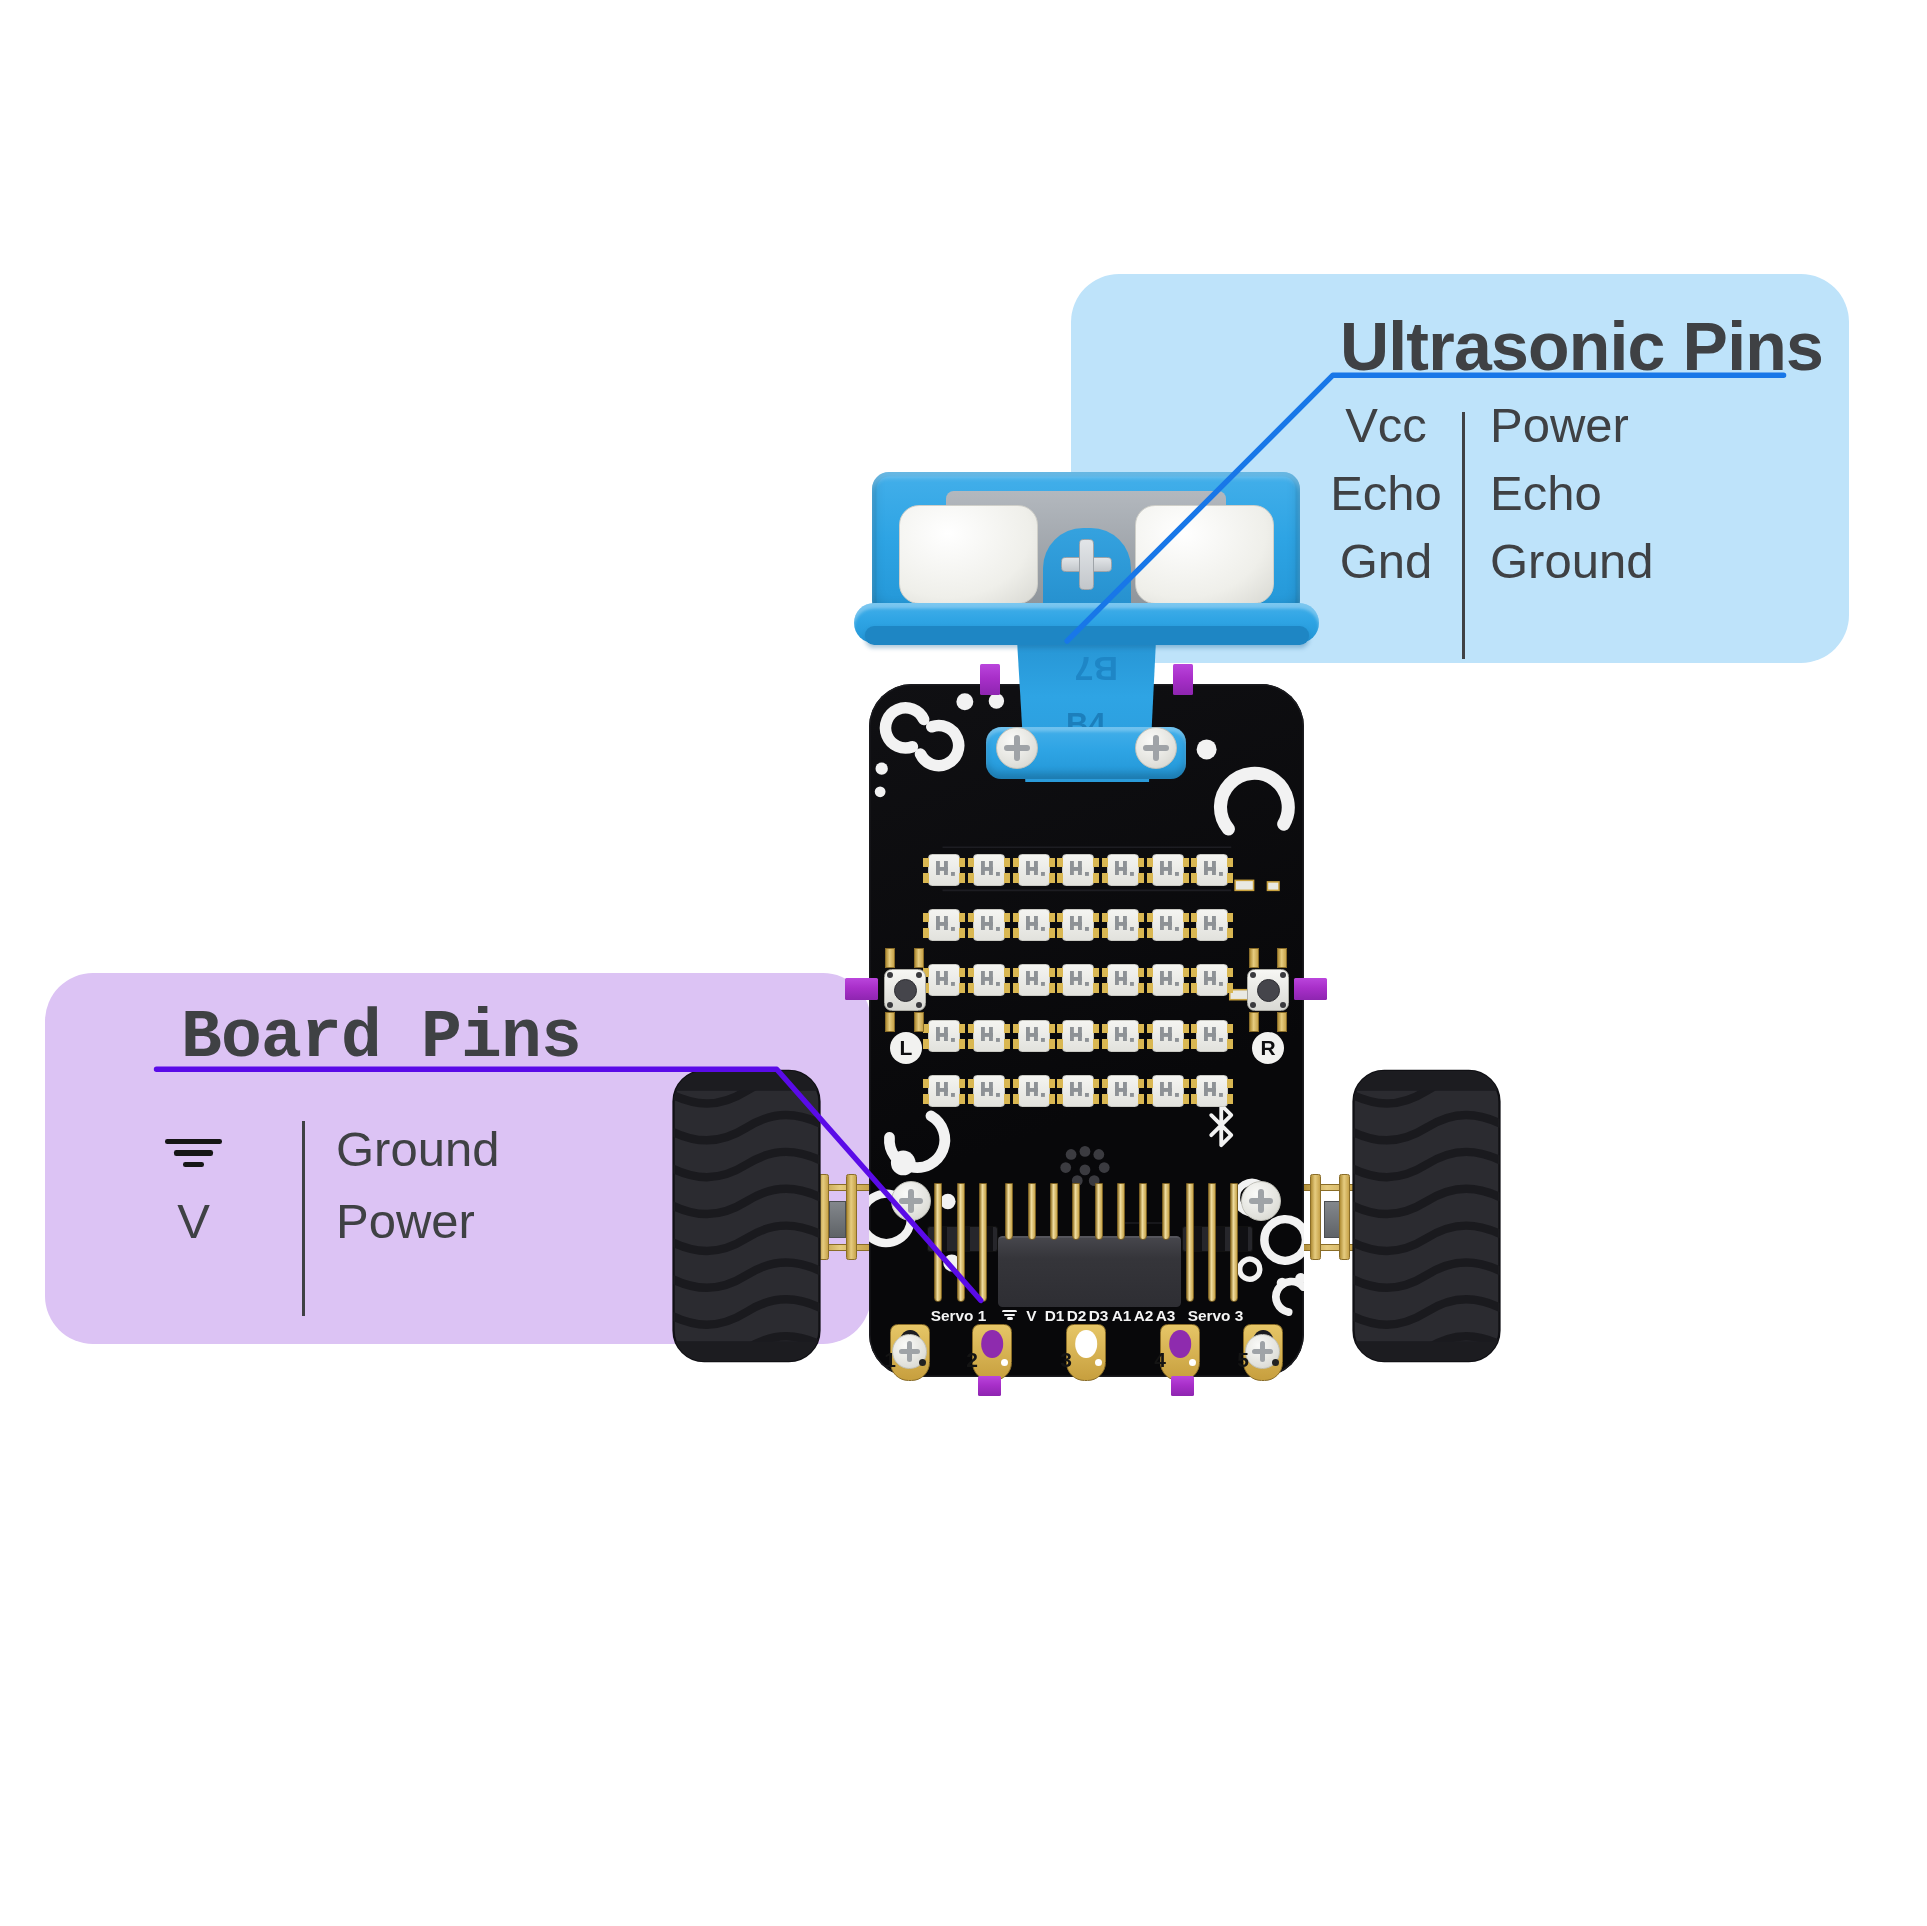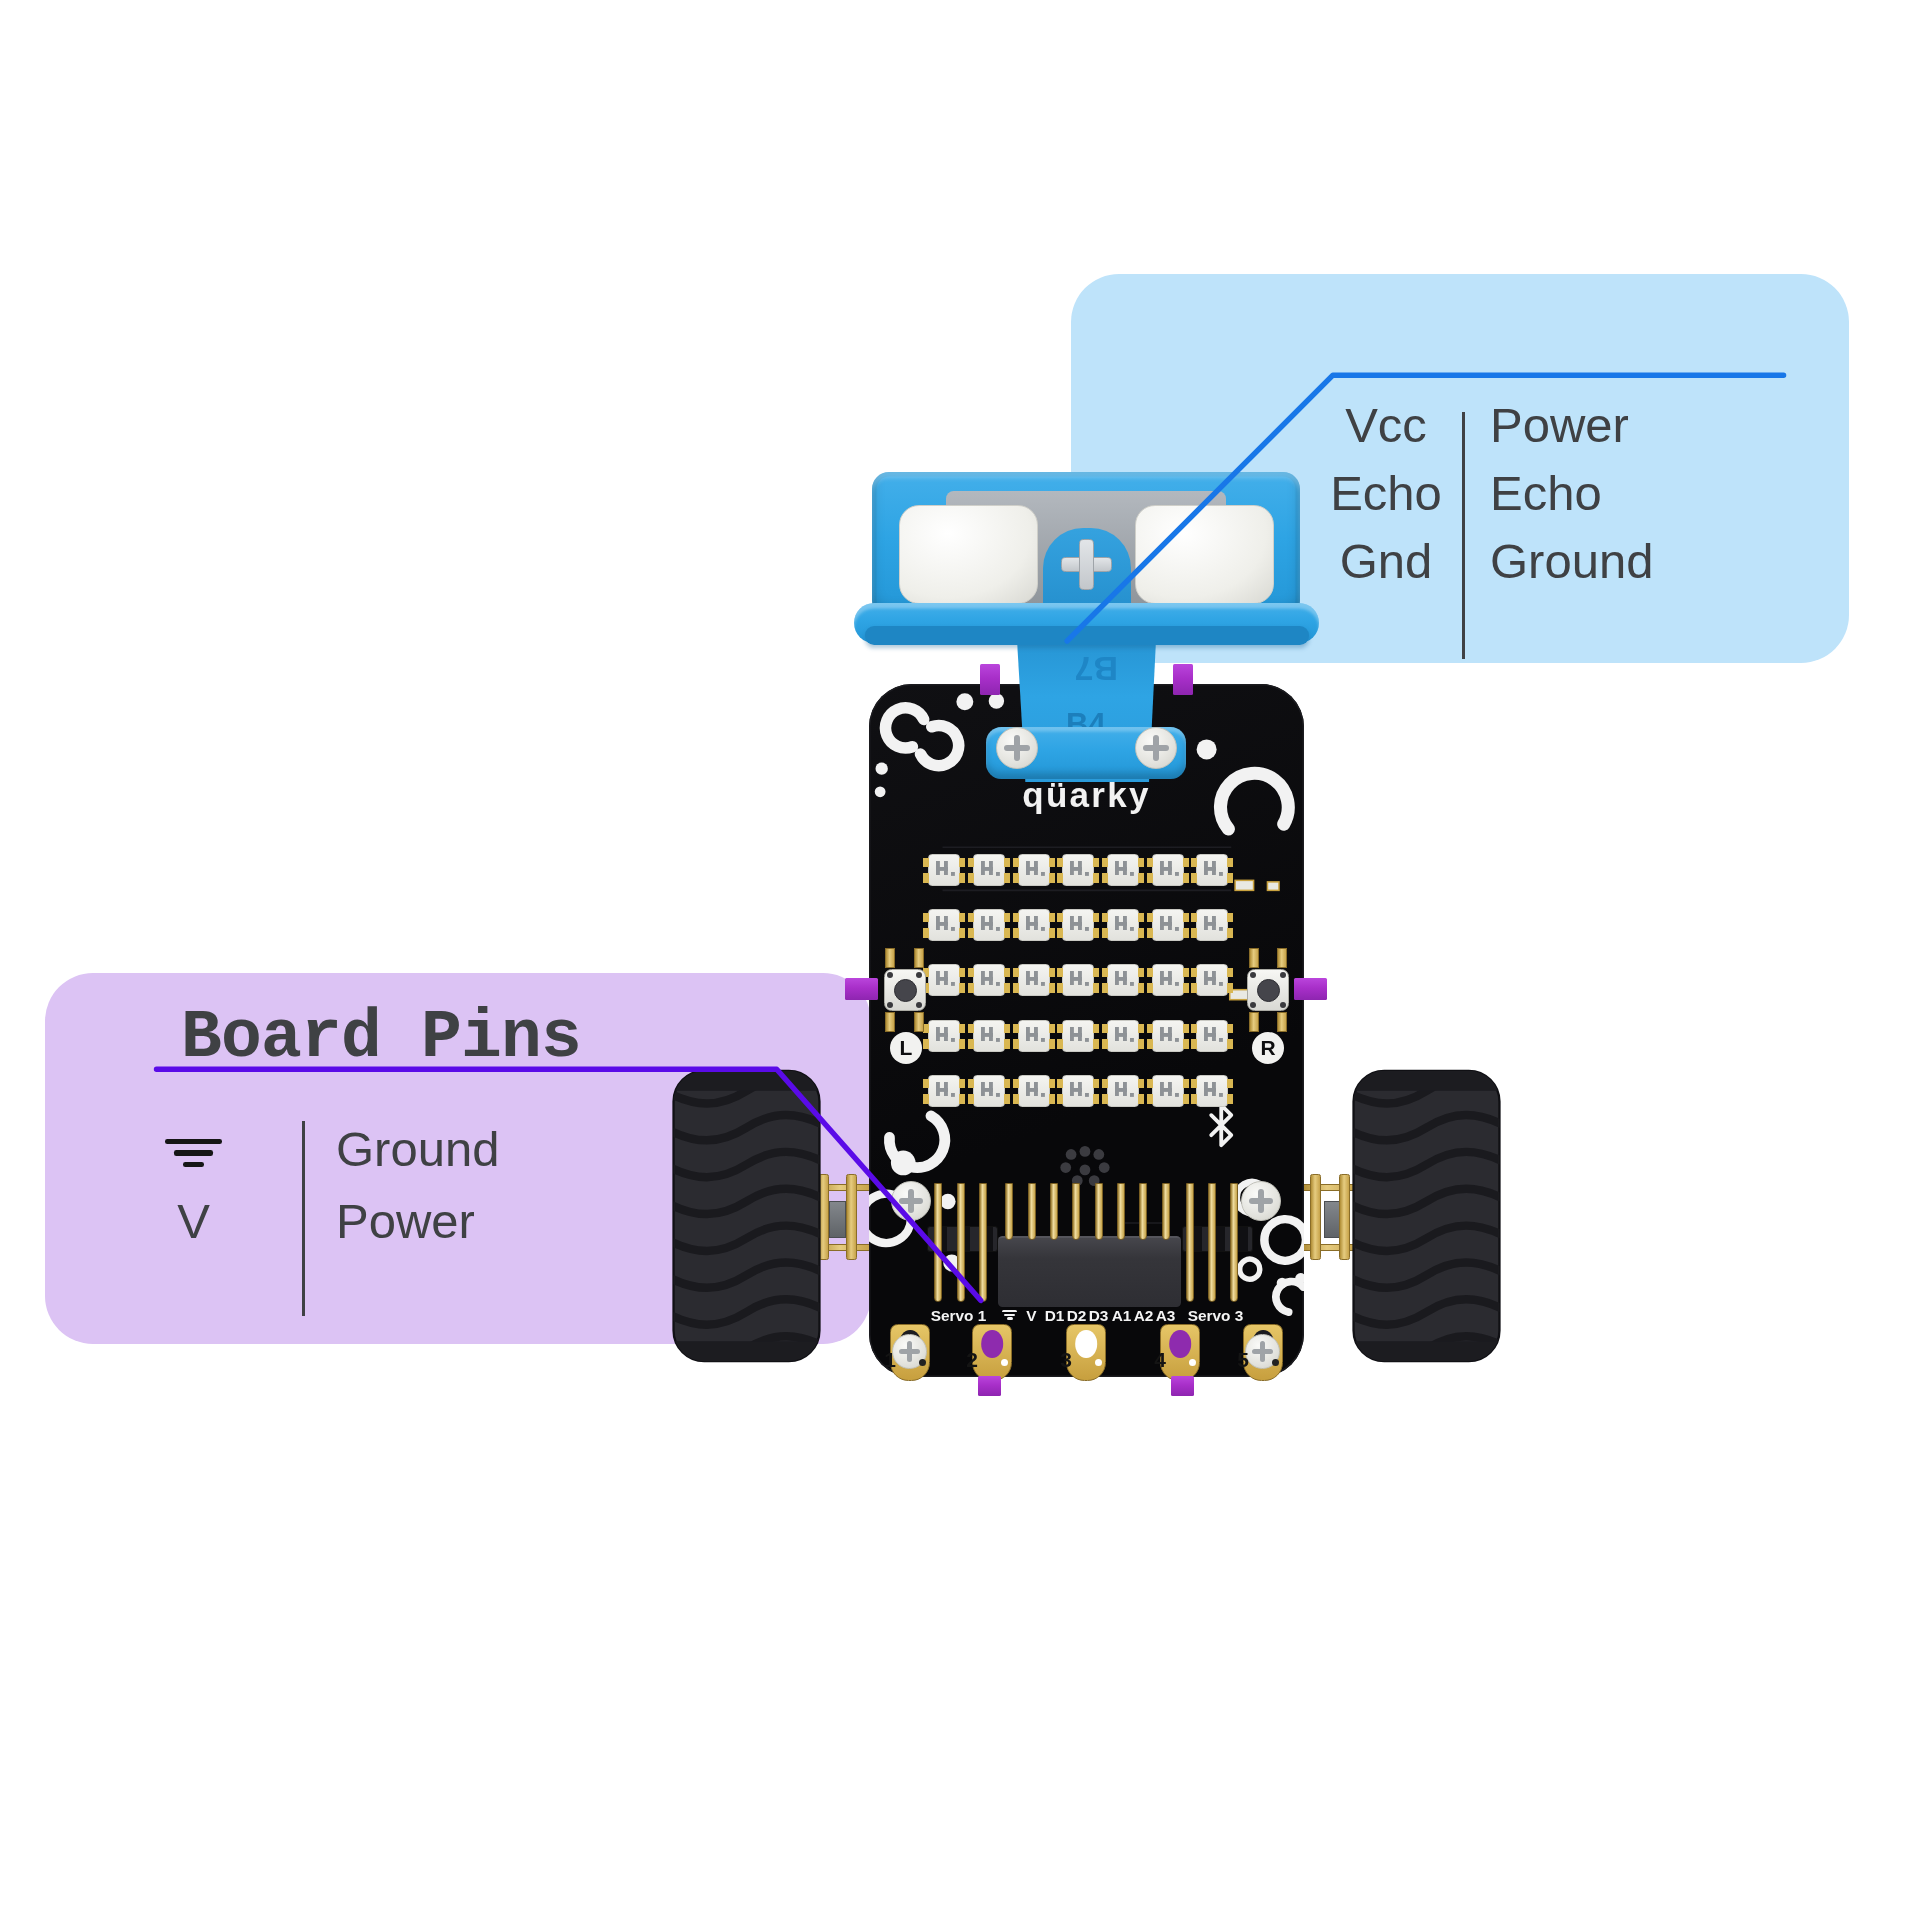--- a/index.html
+++ b/index.html
@@ -91,20 +91,21 @@
   #s-stem { left:1017px; top:640px; width:139px; height:142px; background:linear-gradient(180deg,#2795D4,#2EA4E4 40%,#2A9BDA); clip-path:polygon(0 0,100% 0,95% 100%,6% 100%); }
   .emboss { position:absolute; font-weight:700; color:#1E86C6; }
   #s-bracket { left:986px; top:727px; width:200px; height:52px; border-radius:15.4px; box-shadow:inset 0 -6.2px 7.7px rgba(0,0,0,.18), inset 0 4.6px 3.1px rgba(255,255,255,.25); }
 </style>
 </head>
 <body>
 
 <div id="canvas" style="background: rgb(255, 255, 255);">
 
   <div id="ut-box" class="callout"></div>
+  <div id="ut-title" class="co-title">Ultrasonic Pins</div>
   <div id="ut-div" class="abs"></div>
   <div id="ut-table">
     <div class="co-row">
       <div class="co-pin">Vcc</div>
       <div class="co-desc">Power</div>
     </div>
     <div class="co-row">
       <div class="co-pin">Echo</div>
       <div class="co-desc">Echo</div>
     </div>
@@ -178,21 +179,20 @@
           <path d="M-10,220 C30,242 62,242 97,220 C132,198 164,198 204,220" stroke="#1A1A1E" stroke-width="11" fill="none"></path>
           <path d="M-10,268 C30,290 62,290 97,268 C132,246 164,246 204,268" stroke="#1A1A1E" stroke-width="11" fill="none"></path>
           <path d="M-10,316 C30,338 62,338 97,316 C132,294 164,294 204,316" stroke="#1A1A1E" stroke-width="11" fill="none"></path>
           <path d="M-10,364 C30,386 62,386 97,364 C132,342 164,342 204,364" stroke="#1A1A1E" stroke-width="11" fill="none"></path>
       <rect x="2" y="2" width="190" height="26" fill="#1c1c20"></rect>
           <rect x="2" y="354" width="190" height="26" fill="#1c1c20"></rect>
     </g>
       </svg></div>
 
   <div id="board" class="abs">
-    <div id="logo" class="abs">qüarky</div>
     <svg id="silk" class="abs" style="left:0;top:0;" width="435" height="693" viewBox="0 0 564 900">
         <path d="M55.89252372646739,81.43200814043362 A26,26 0 1,1 70.56400246295289,46.0119251947418" stroke="#F2F2F2" stroke-width="15" fill="none" stroke-linecap="round"></path>
         <path d="M81.1074762735326,55.56799185956639 A26,26 0 1,1 66.4359975370471,90.98807480525818" stroke="#F2F2F2" stroke-width="15" fill="none" stroke-linecap="round"></path>
         <path d="M466.29404450276496,188.28265482620773 A44,44 0 1,1 538.1051177665153,182" stroke="#F2F2F2" stroke-width="17" fill="none" stroke-linecap="round"></path>
         <path d="M80,560.8230854637602 A36,36 0 1,1 26.13699086869716,588.8623932610843" stroke="#F2F2F2" stroke-width="14" fill="none" stroke-linecap="round"></path>
         <path d="M54,694 A32,32 0 1,1 53.99512624500452,693.4415229940068" stroke="#F2F2F2" stroke-width="11" fill="none" stroke-linecap="round"></path>
         <path d="M517,667 A20,20 0 1,1 516.9969539031279,666.6509518712543" stroke="#F2F2F2" stroke-width="9" fill="none" stroke-linecap="round"></path>
         <path d="M567,722 A27,27 0 1,1 566.9958877692226,721.5287850261933" stroke="#F2F2F2" stroke-width="11" fill="none" stroke-linecap="round"></path>
         <path d="M507,760 A13,13 0 1,1 506.9980200370331,759.7731187163153" stroke="#F2F2F2" stroke-width="7" fill="none" stroke-linecap="round"></path>
         <path d="M544.5270364466614,815.6961550602441 A20,20 0 1,1 563.3208888623795,783.1442478062692" stroke="#F2F2F2" stroke-width="10" fill="none" stroke-linecap="round"></path>

